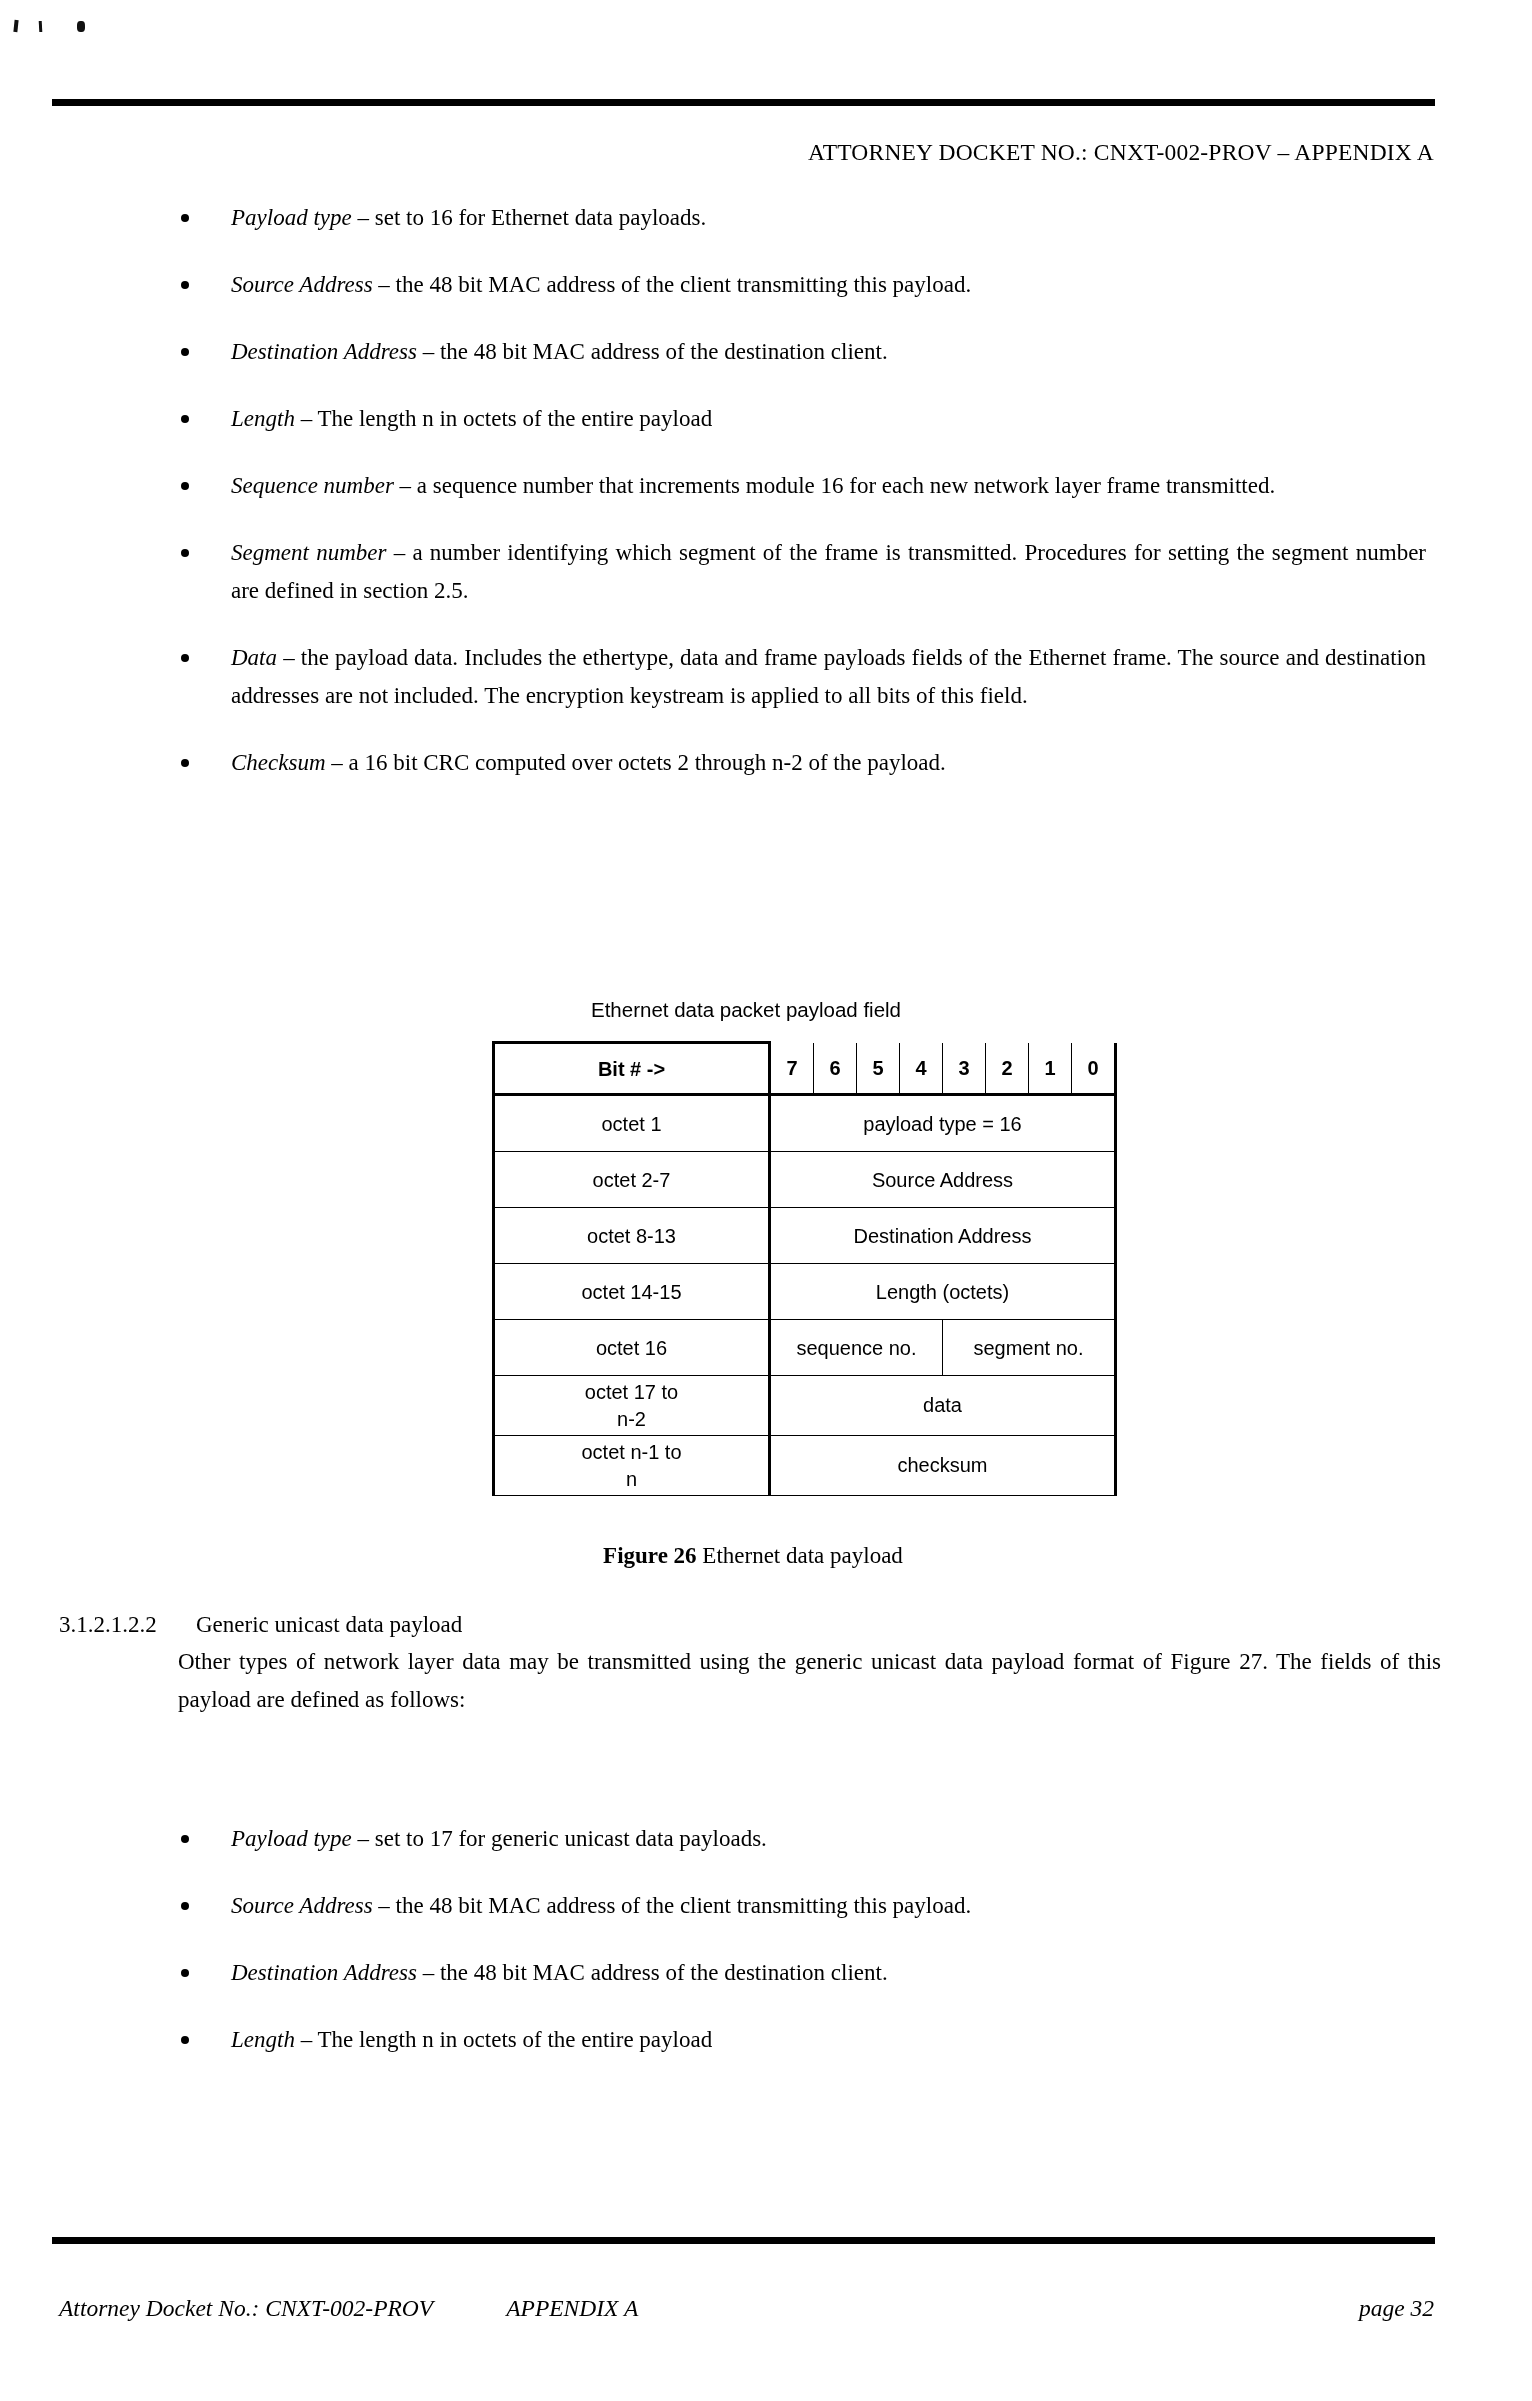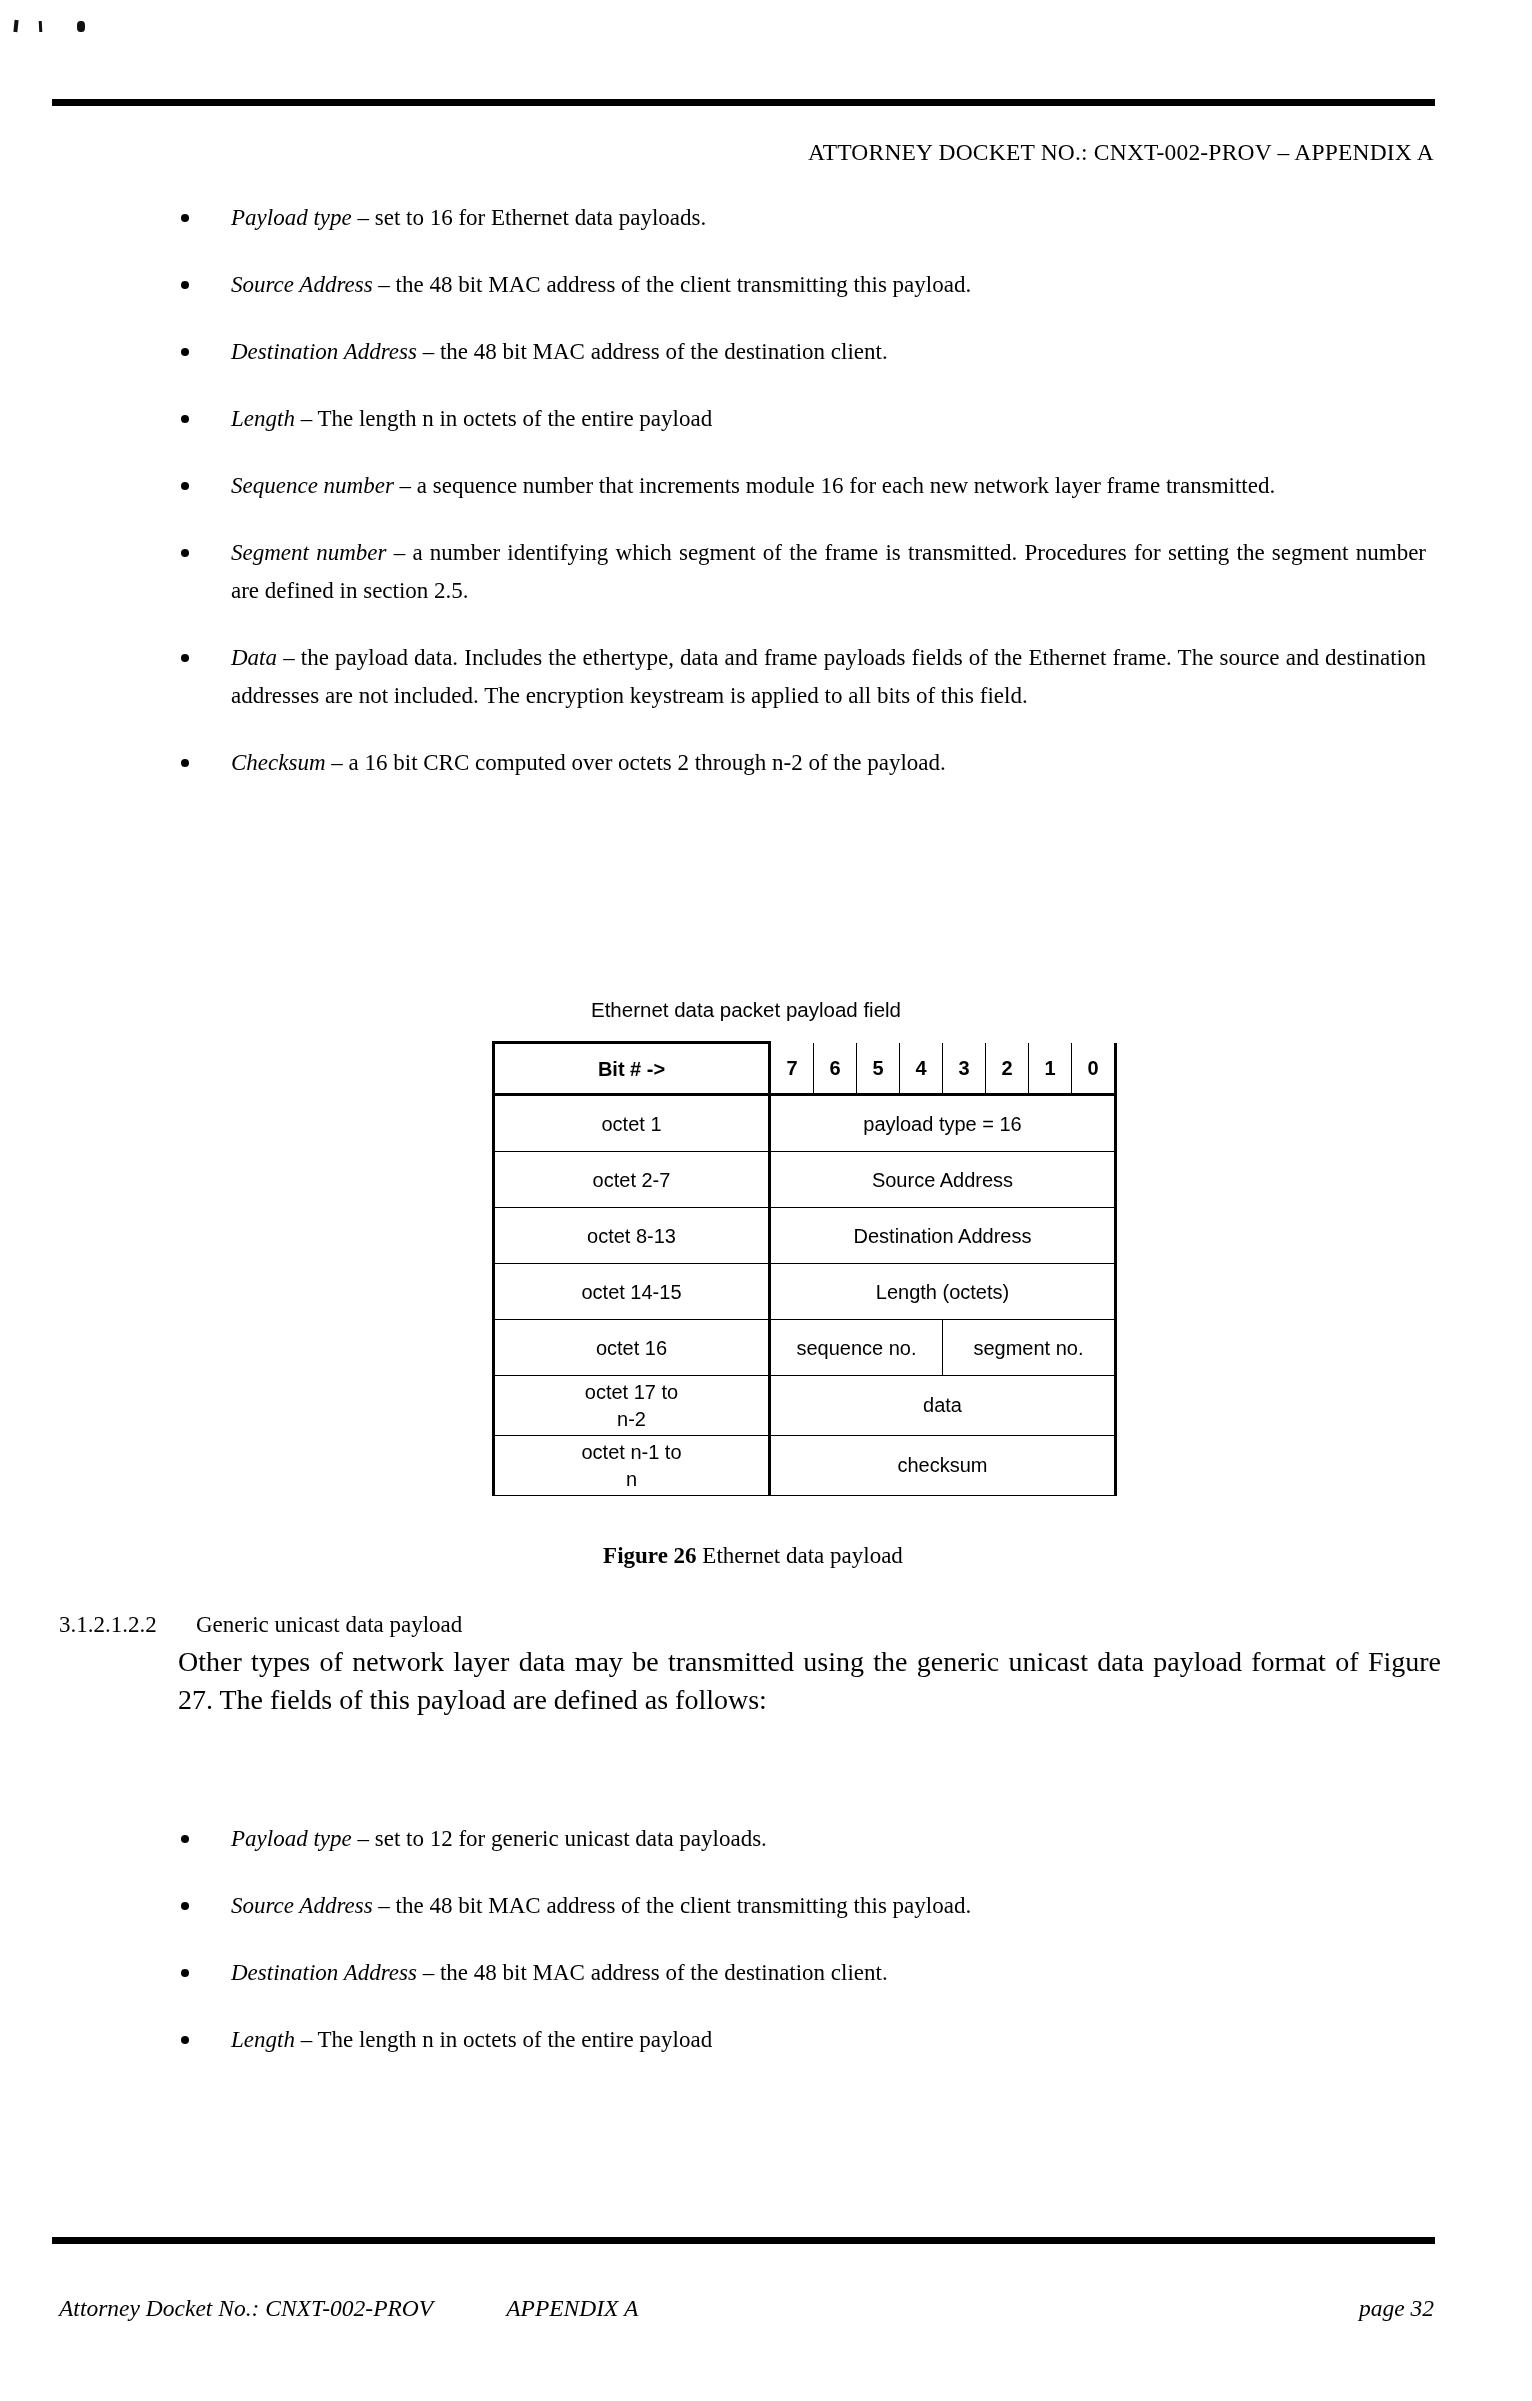--- a/index.html
+++ b/index.html
@@ -171,21 +171,21 @@
   .section-heading {
     font-size: 23px;
     line-height: 36px;
     margin-left: 59px;
   }
   .section-heading .sec-num {
     display: inline-block;
     width: 137px;
   }
   .section-body {
-    font-size: 28px;
+    font-size: 23px;
     line-height: 38px;
     margin-left: 178px;
     margin-right: 91px;
     text-align: justify;
     text-indent: 0;
   }
 
   .bullets-2 {
     position: absolute;
     left: 0;
@@ -316,21 +316,21 @@
     <div class="section-heading">
       <span class="sec-num">3.1.2.1.2.2</span><span>Generic unicast data payload</span>
     </div>
     <div class="section-body">Other types of network layer data may be transmitted using the generic unicast data payload format of Figure 27.  The fields of this payload are defined as follows:</div>
   </div>
 
   <div class="bullets-2">
     <ul class="bullets" id="bullets-bottom">
         <li class="bullet">
           <span class="bullet-dot"></span>
-          <span class="bullet-text"><span class="term">Payload type</span><span> – set to 12 for generic unicast data payloads.</span></span>
+          <span class="bullet-text"><span class="term">Payload type</span><span> – set to 17 for generic unicast data payloads.</span></span>
         </li>
         <li class="bullet">
           <span class="bullet-dot"></span>
           <span class="bullet-text"><span class="term">Source Address</span><span> – the 48 bit MAC address of the client transmitting this payload.</span></span>
         </li>
         <li class="bullet">
           <span class="bullet-dot"></span>
           <span class="bullet-text"><span class="term">Destination Address</span><span> – the 48 bit MAC address of the destination client.</span></span>
         </li>
         <li class="bullet">

